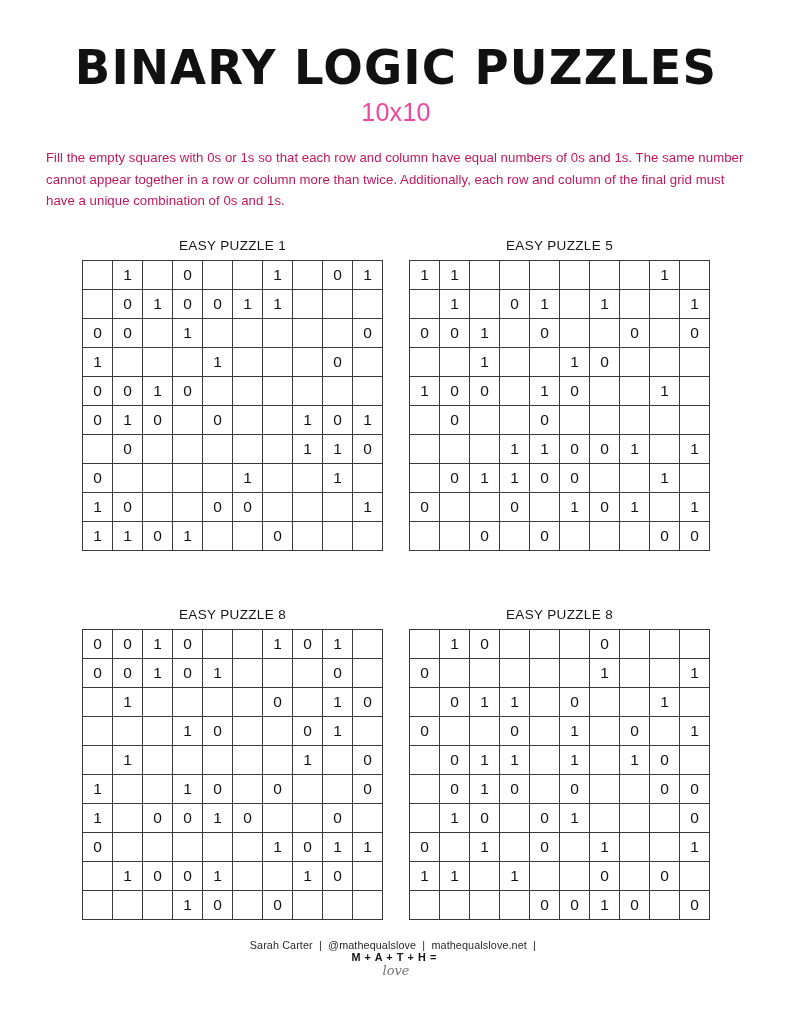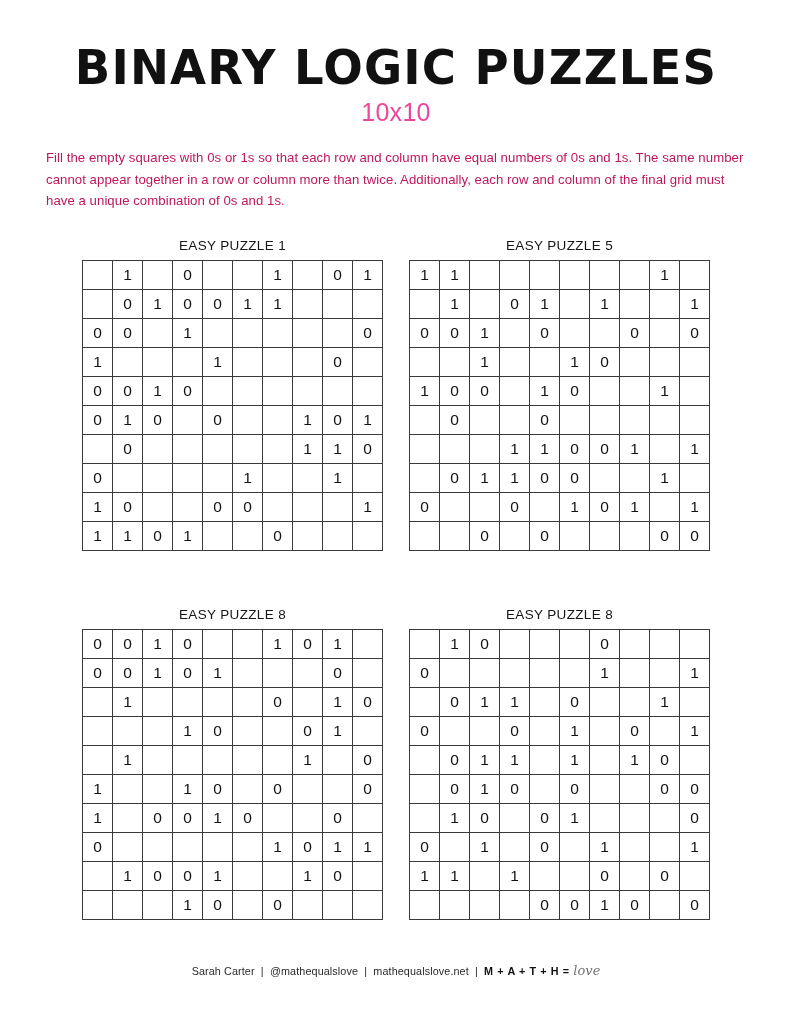--- a/index.html
+++ b/index.html
@@ -113,20 +113,21 @@
     bottom: 46px;
     left: 0;
     right: 0;
     display: flex;
     justify-content: center;
     align-items: center;
     gap: 0;
     font-size: 10.8px;
     color: #2a2a2a;
     letter-spacing: 0.1px;
+    flex-direction: column;
   }
   .footer .credit { white-space: pre; }
   .footer .mathlove {
     font-weight: 700;
     letter-spacing: 0.6px;
     white-space: pre;
     color: #111111;
   }
   .footer .heart-word {
     font-family: "DejaVu Serif", serif;

